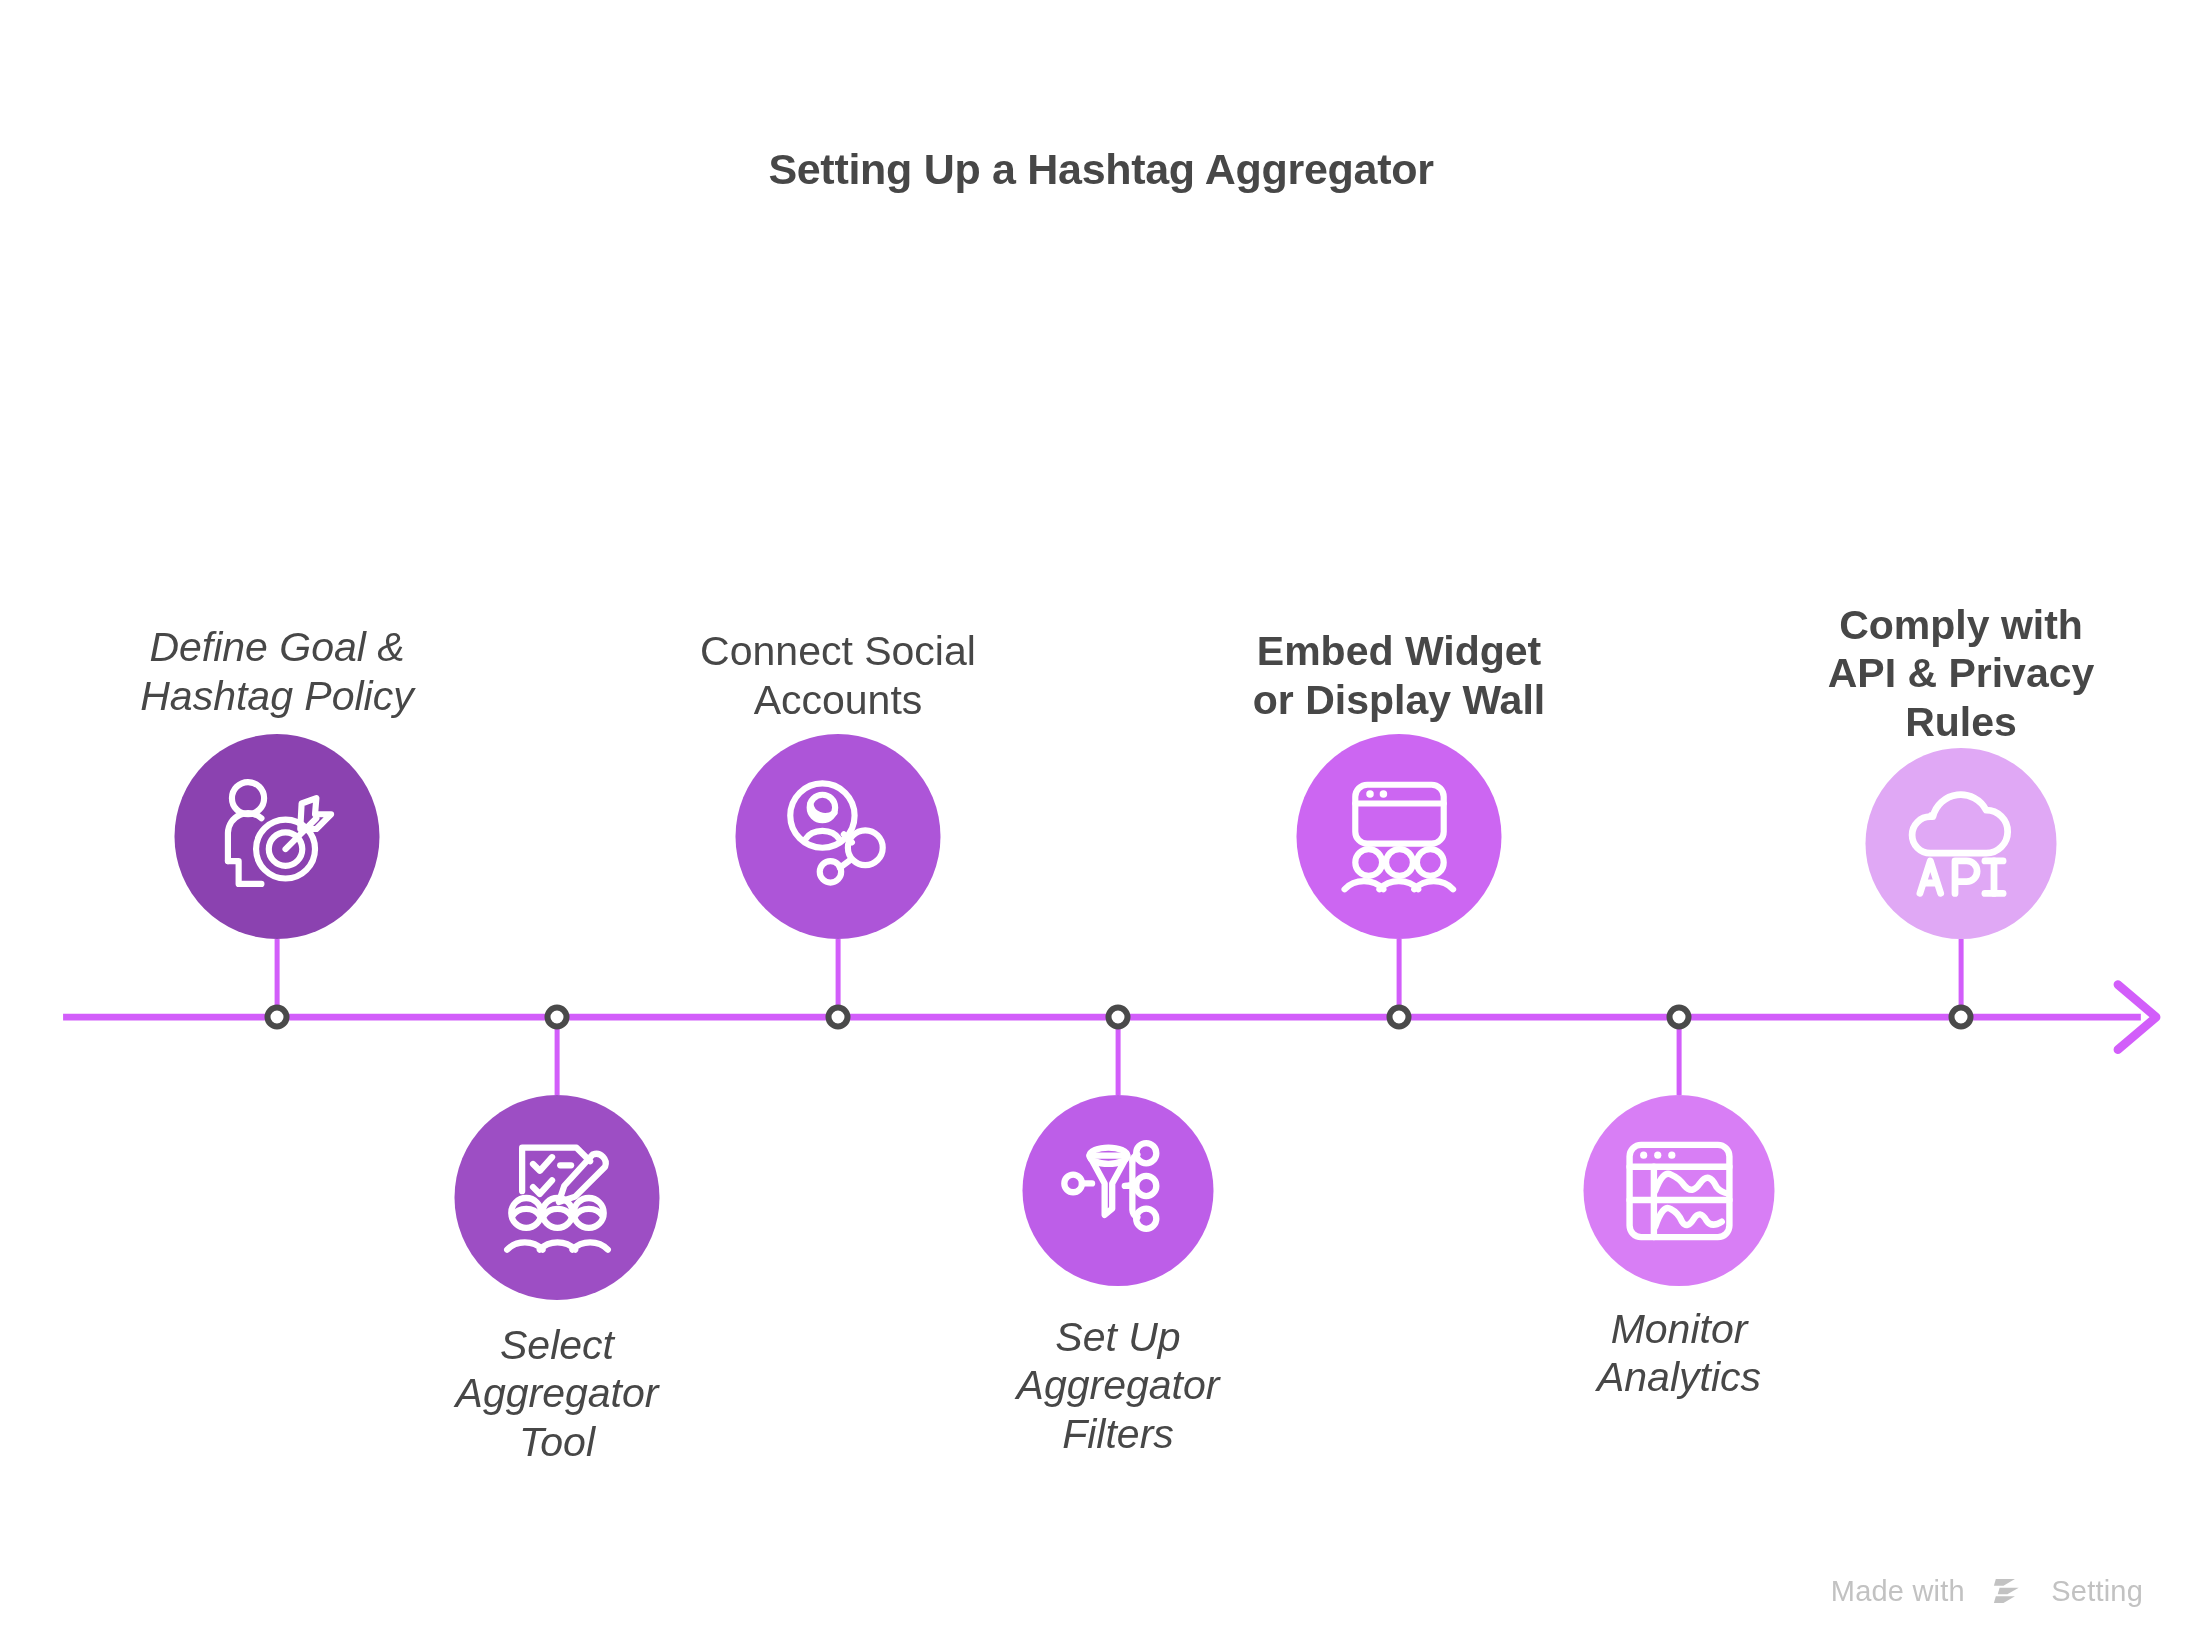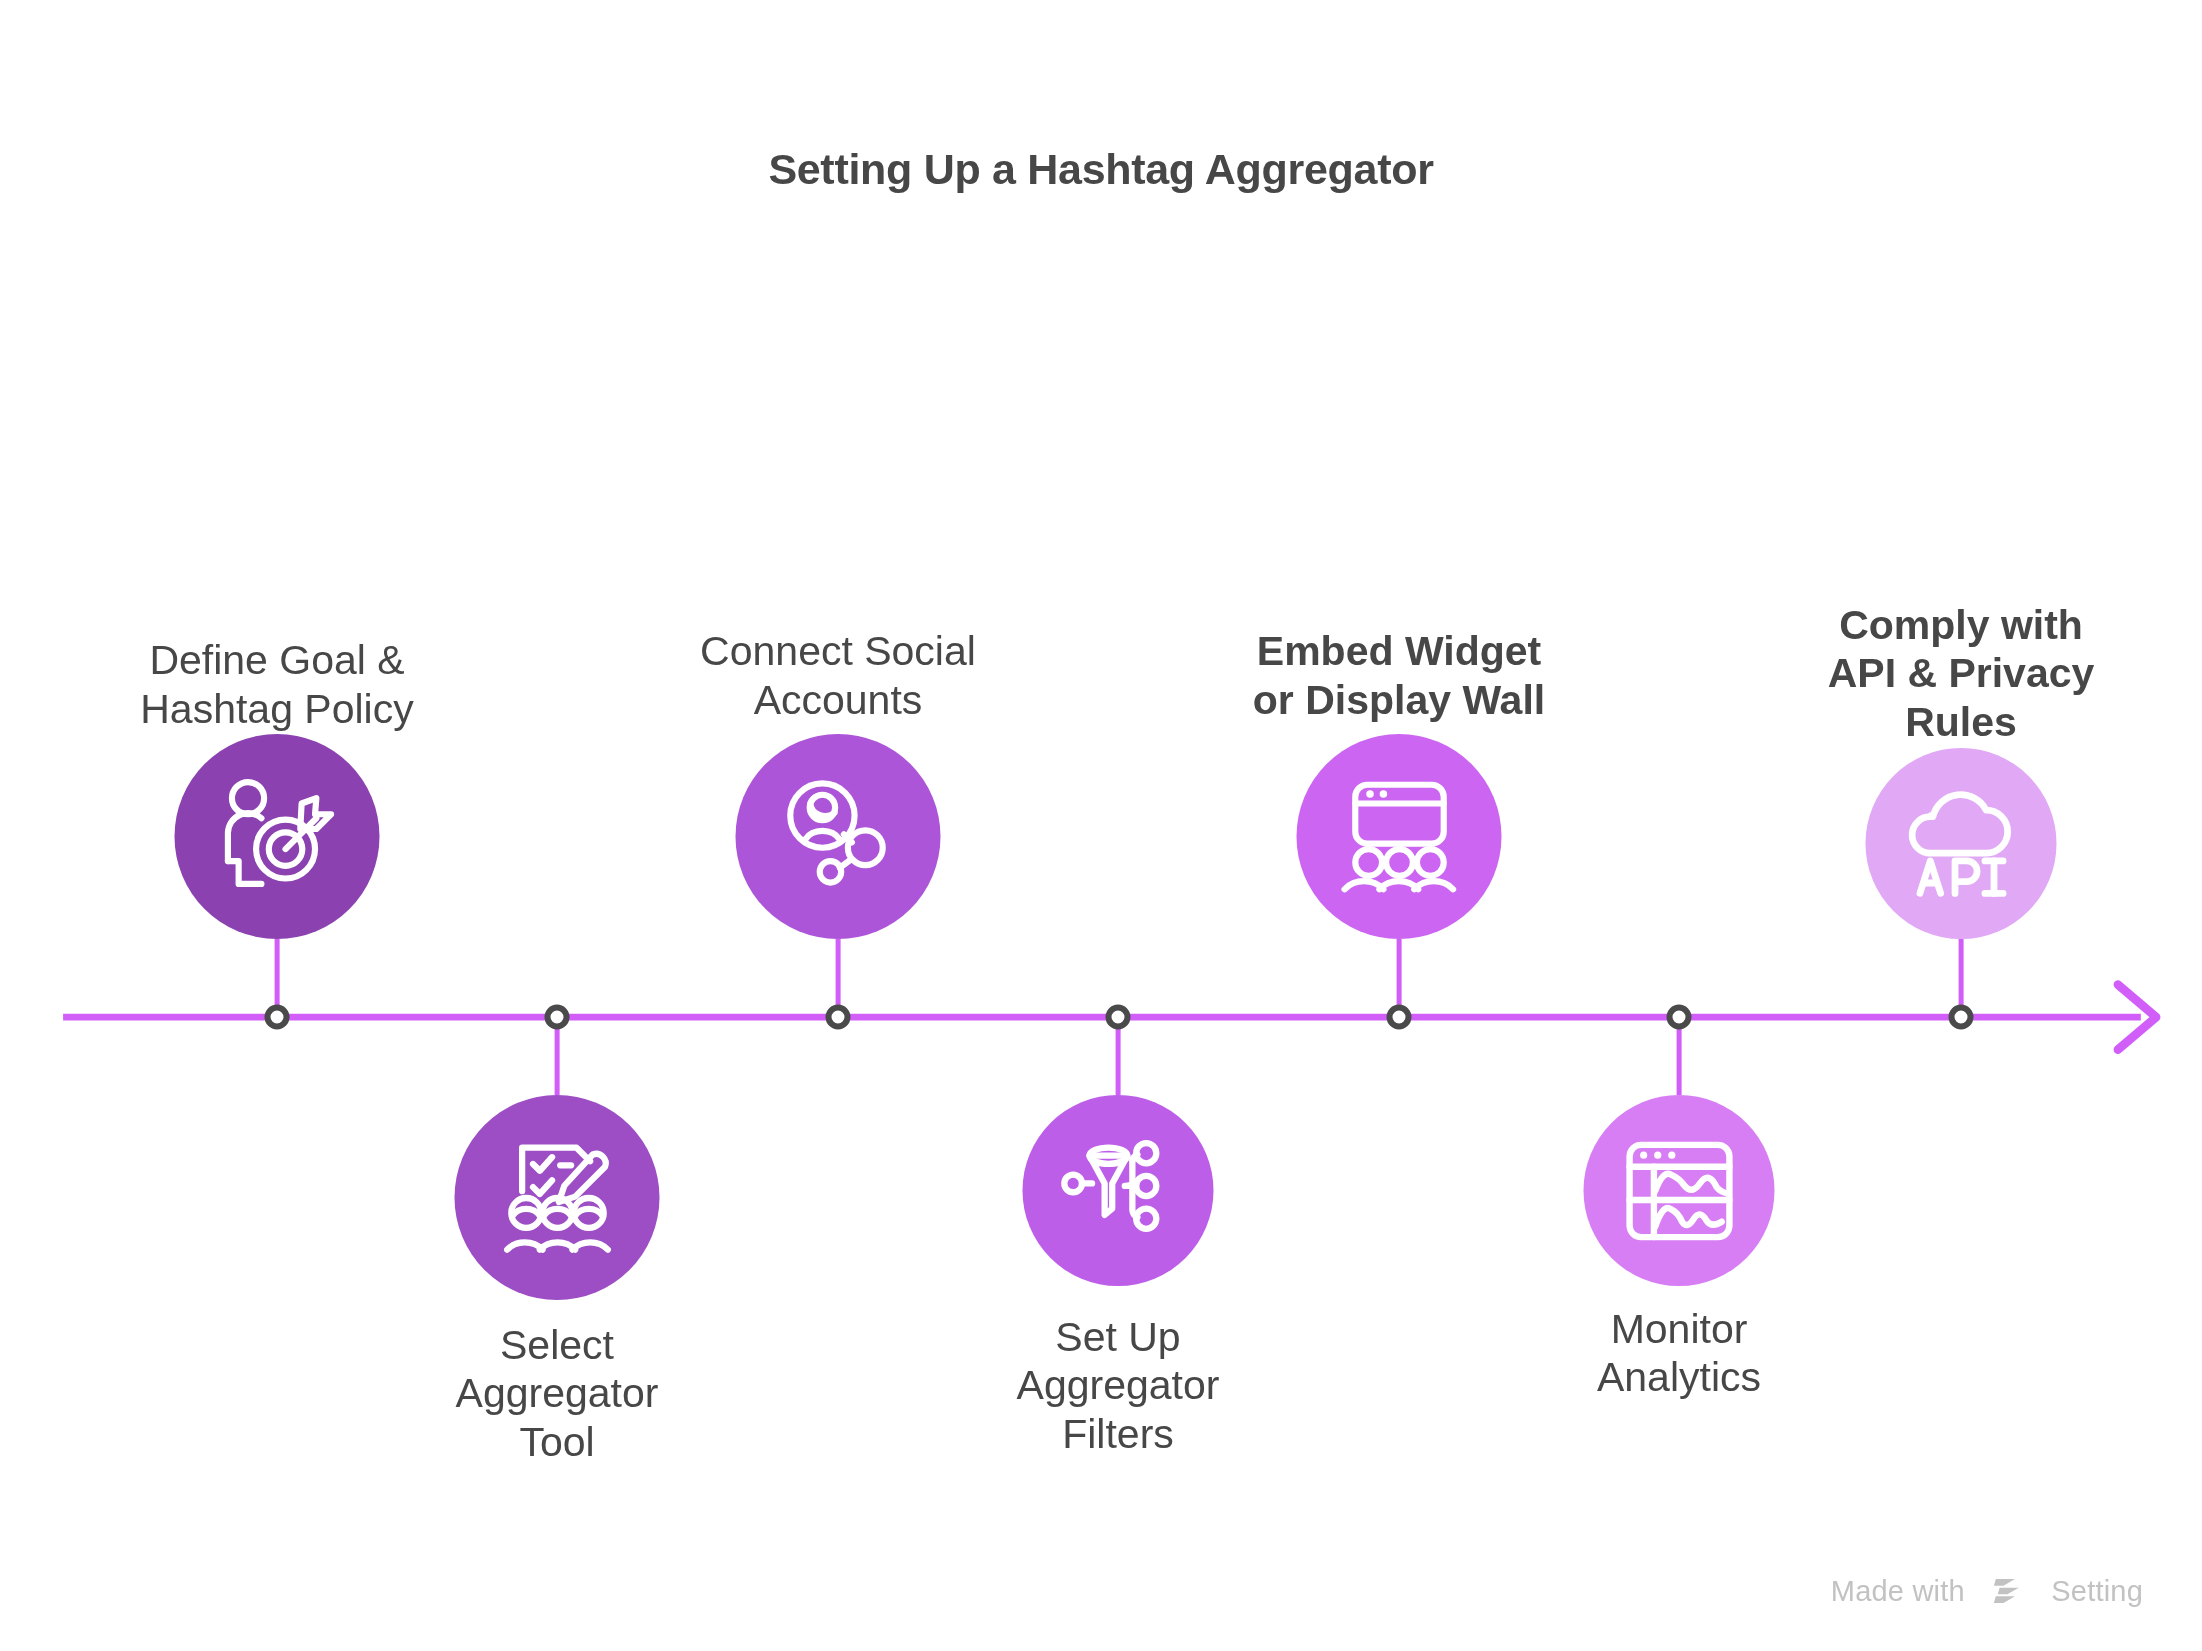--- a/index.html
+++ b/index.html
@@ -58,21 +58,21 @@
     transform: translateX(-50%);
     text-align: center;
     font-size: 41px;
     line-height: 1.18;
     color: #474747;
     white-space: pre-line;
     font-weight: 400;
   }
 
   .label.above { bottom: 0; }
-  .label.below { top: 0; }
+  .label.below { top: 0; font-style: italic; }
 
   .stem {
     position: absolute;
     left: 50%;
     transform: translateX(-50%);
     width: 4.8px;
     background: #d25efa;
   }
 
   .ring {
@@ -106,21 +106,21 @@
 <div id="page-title">Setting Up a Hashtag Aggregator</div>
 
 <svg id="canvas" viewBox="0 0 2304 1728">
   <g>
     <line x1="66" y1="1064" x2="2240" y2="1064" stroke="#d25efa" stroke-width="7"></line>
     <polyline points="2216,1030 2256,1064 2216,1098" fill="none" stroke="#d25efa" stroke-width="9" stroke-linecap="round" stroke-linejoin="round"></polyline>
   </g>
 </svg>
 
 <div class="node" style="left:277px; top:1017px;">
-  <div class="label above" style="width:440px; bottom:284px;">Define Goal &amp;
+  <div class="label above" style="width:440px; bottom:297px;font-style:italic;">Define Goal &amp;
 Hashtag Policy</div>
   <div class="stem" style="bottom:0; height:78px;"></div>
   <div class="circle" style="width:205px; height:205px; bottom:78px; background:#8b42b0;">
     <svg width="134" height="134" viewBox="0 0 100 100" fill="none" stroke="#ffffff" stroke-width="4.6" stroke-linecap="round" stroke-linejoin="round">
       <circle cx="28" cy="21" r="12"></circle>
       <path d="M13 68 V47 a15 15 0 0 1 25 -11"></path>
       <path d="M13 68 h8 v17 h17"></path>
       <circle cx="56" cy="59" r="22"></circle>
       <circle cx="56" cy="59" r="12.5"></circle>
       <path d="M56 59 L79 36"></path>

